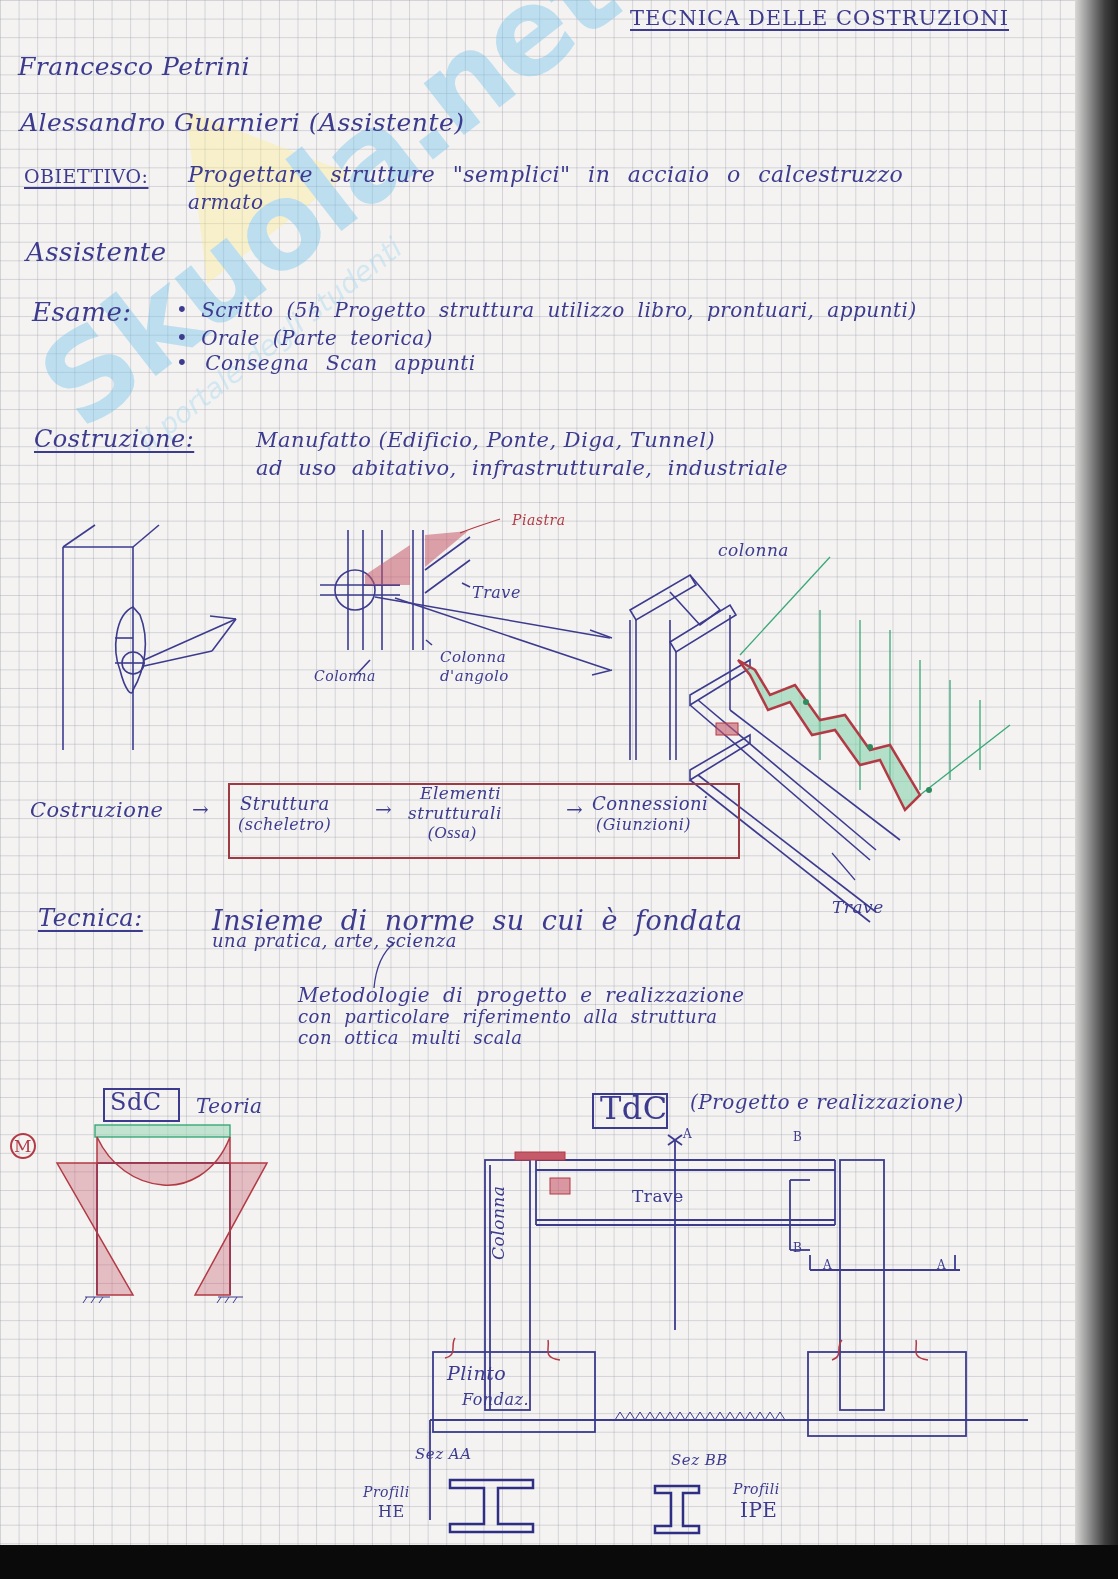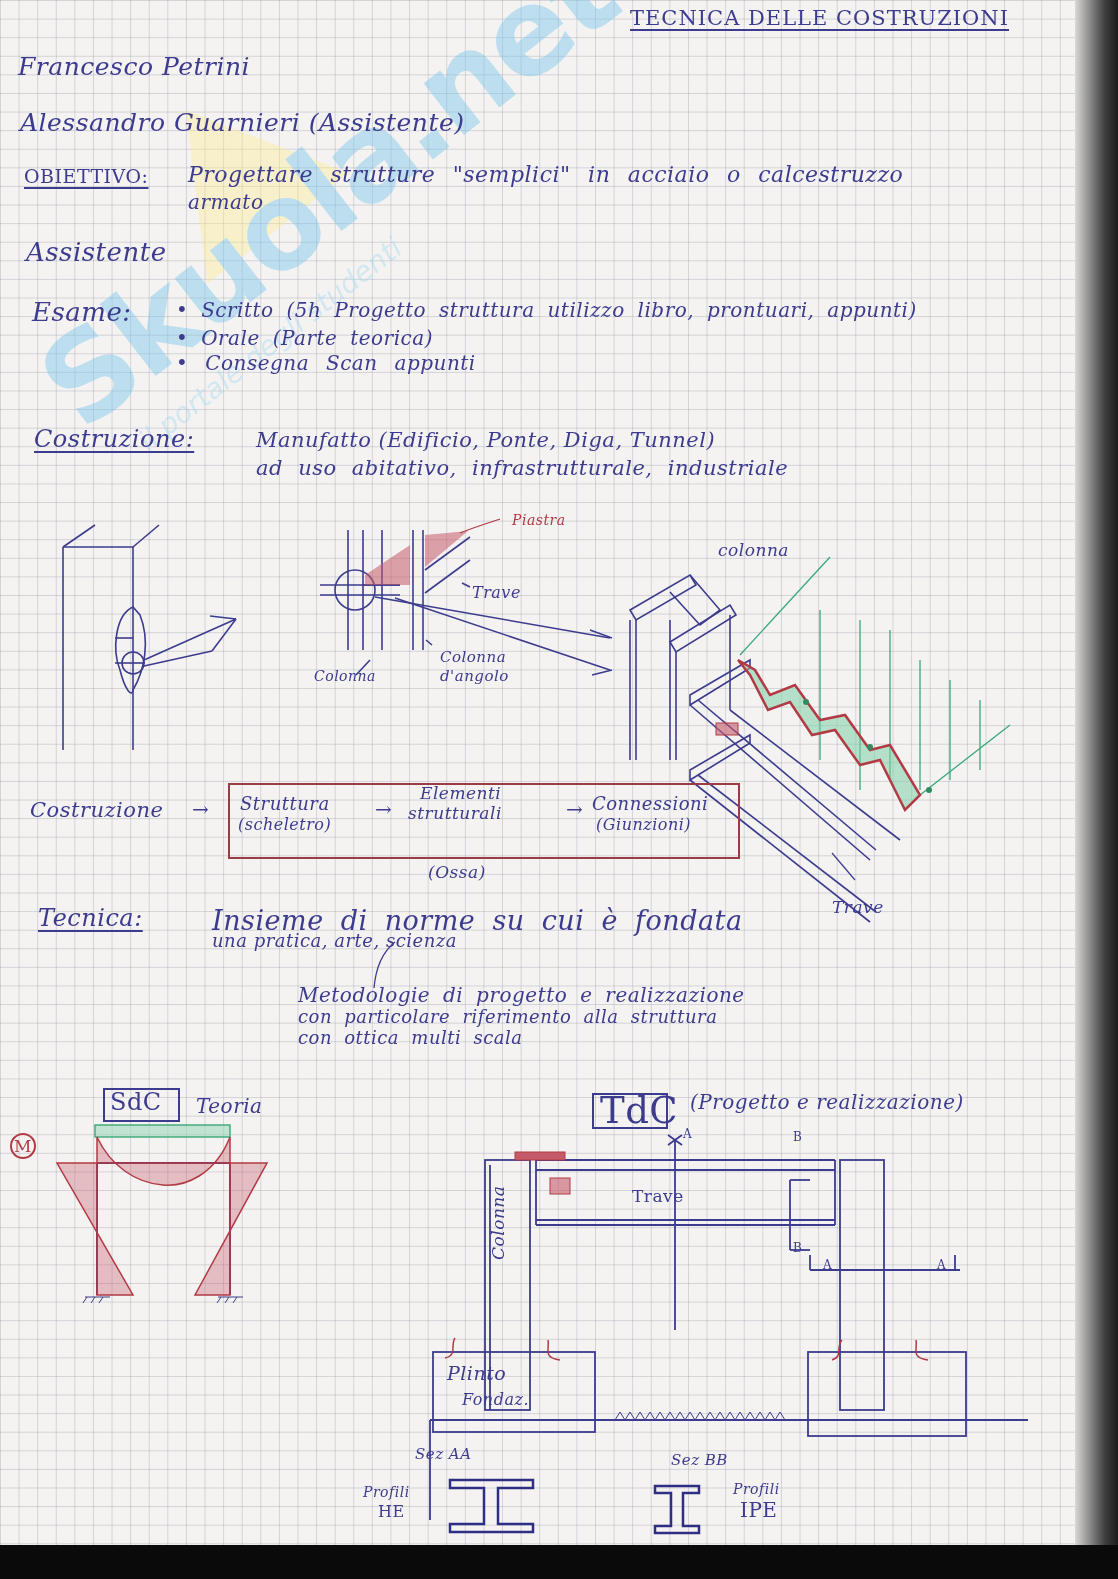--- a/index.html
+++ b/index.html
@@ -147,21 +147,21 @@
   <div class="hw" style="left:832px;top:897px;font-size:17px;">Trave</div>
 
   <div class="hw" style="left:30px;top:798px;font-size:21px;">Costruzione</div>
   <div class="hw" style="left:192px;top:797px;font-size:20px;">→</div>
   <div class="box" style="left:228px;top:783px;width:508px;height:72px;"></div>
   <div class="hw" style="left:240px;top:793px;font-size:18px;">Struttura</div>
   <div class="hw" style="left:238px;top:815px;font-size:16px;">(scheletro)</div>
   <div class="hw" style="left:375px;top:797px;font-size:20px;">→</div>
   <div class="hw" style="left:420px;top:783px;font-size:17px;">Elementi</div>
   <div class="hw" style="left:408px;top:803px;font-size:17px;">strutturali</div>
-  <div class="hw" style="left:428px;top:862px;font-size:17px;">(Ossa)</div>
+  <div class="hw" style="left:428px;top:823px;font-size:17px;font-family:Liberation Serif, serif;">(Ossa)</div>
   <div class="hw" style="left:566px;top:797px;font-size:20px;">→</div>
   <div class="hw" style="left:592px;top:793px;font-size:18px;">Connessioni</div>
   <div class="hw" style="left:596px;top:815px;font-size:16px;">(Giunzioni)</div>
 
   <div class="hw ul" style="left:38px;top:904px;font-size:24px;">Tecnica:</div>
   <div class="hw" style="left:212px;top:905px;font-size:27px;word-spacing:8px;">Insieme di norme su cui è fondata</div>
   <div class="hw" style="left:212px;top:930px;font-size:18px;">una pratica, arte, scienza</div>
   <svg class="draw" style="left:370px;top:940px;" width="30" height="50">
     <path d="M25 2 C15 10 6 25 4 48" stroke="#3c3b8e" stroke-width="1.3" fill="none"></path>
   </svg>
@@ -189,21 +189,21 @@
         <line x1="40" y1="172" x2="36" y2="178"></line>
         <line x1="48" y1="172" x2="44" y2="178"></line>
       <line x1="163" y1="172" x2="188" y2="172"></line>
         <line x1="166" y1="172" x2="162" y2="178"></line>
         <line x1="174" y1="172" x2="170" y2="178"></line>
         <line x1="182" y1="172" x2="178" y2="178"></line>
     </g>
   </svg>
 
   <div class="box" style="left:592px;top:1093px;width:72px;height:32px;border-color:#3c3b8e;"></div>
-  <div class="hw" style="left:600px;top:1089px;font-size:37px;font-style:normal;">TdC</div>
+  <div class="hw" style="left:600px;top:1089px;font-size:32px;font-style:normal;">TdC</div>
   <div class="hw" style="left:690px;top:1090px;font-size:20px;">(Progetto e realizzazione)</div>
   <svg class="draw" style="left:430px;top:1130px;" width="560" height="250">
     <g stroke="#3c3b8e" stroke-width="1.8" fill="none">
       <rect x="55" y="30" width="45" height="250"></rect>
       <line x1="60" y1="35" x2="60" y2="280"></line>
       <line x1="106" y1="30" x2="405" y2="30"></line>
       <line x1="106" y1="40" x2="405" y2="40"></line>
       <line x1="106" y1="90" x2="405" y2="90"></line>
       <line x1="106" y1="95" x2="405" y2="95"></line>
       <line x1="106" y1="30" x2="106" y2="95"></line>

